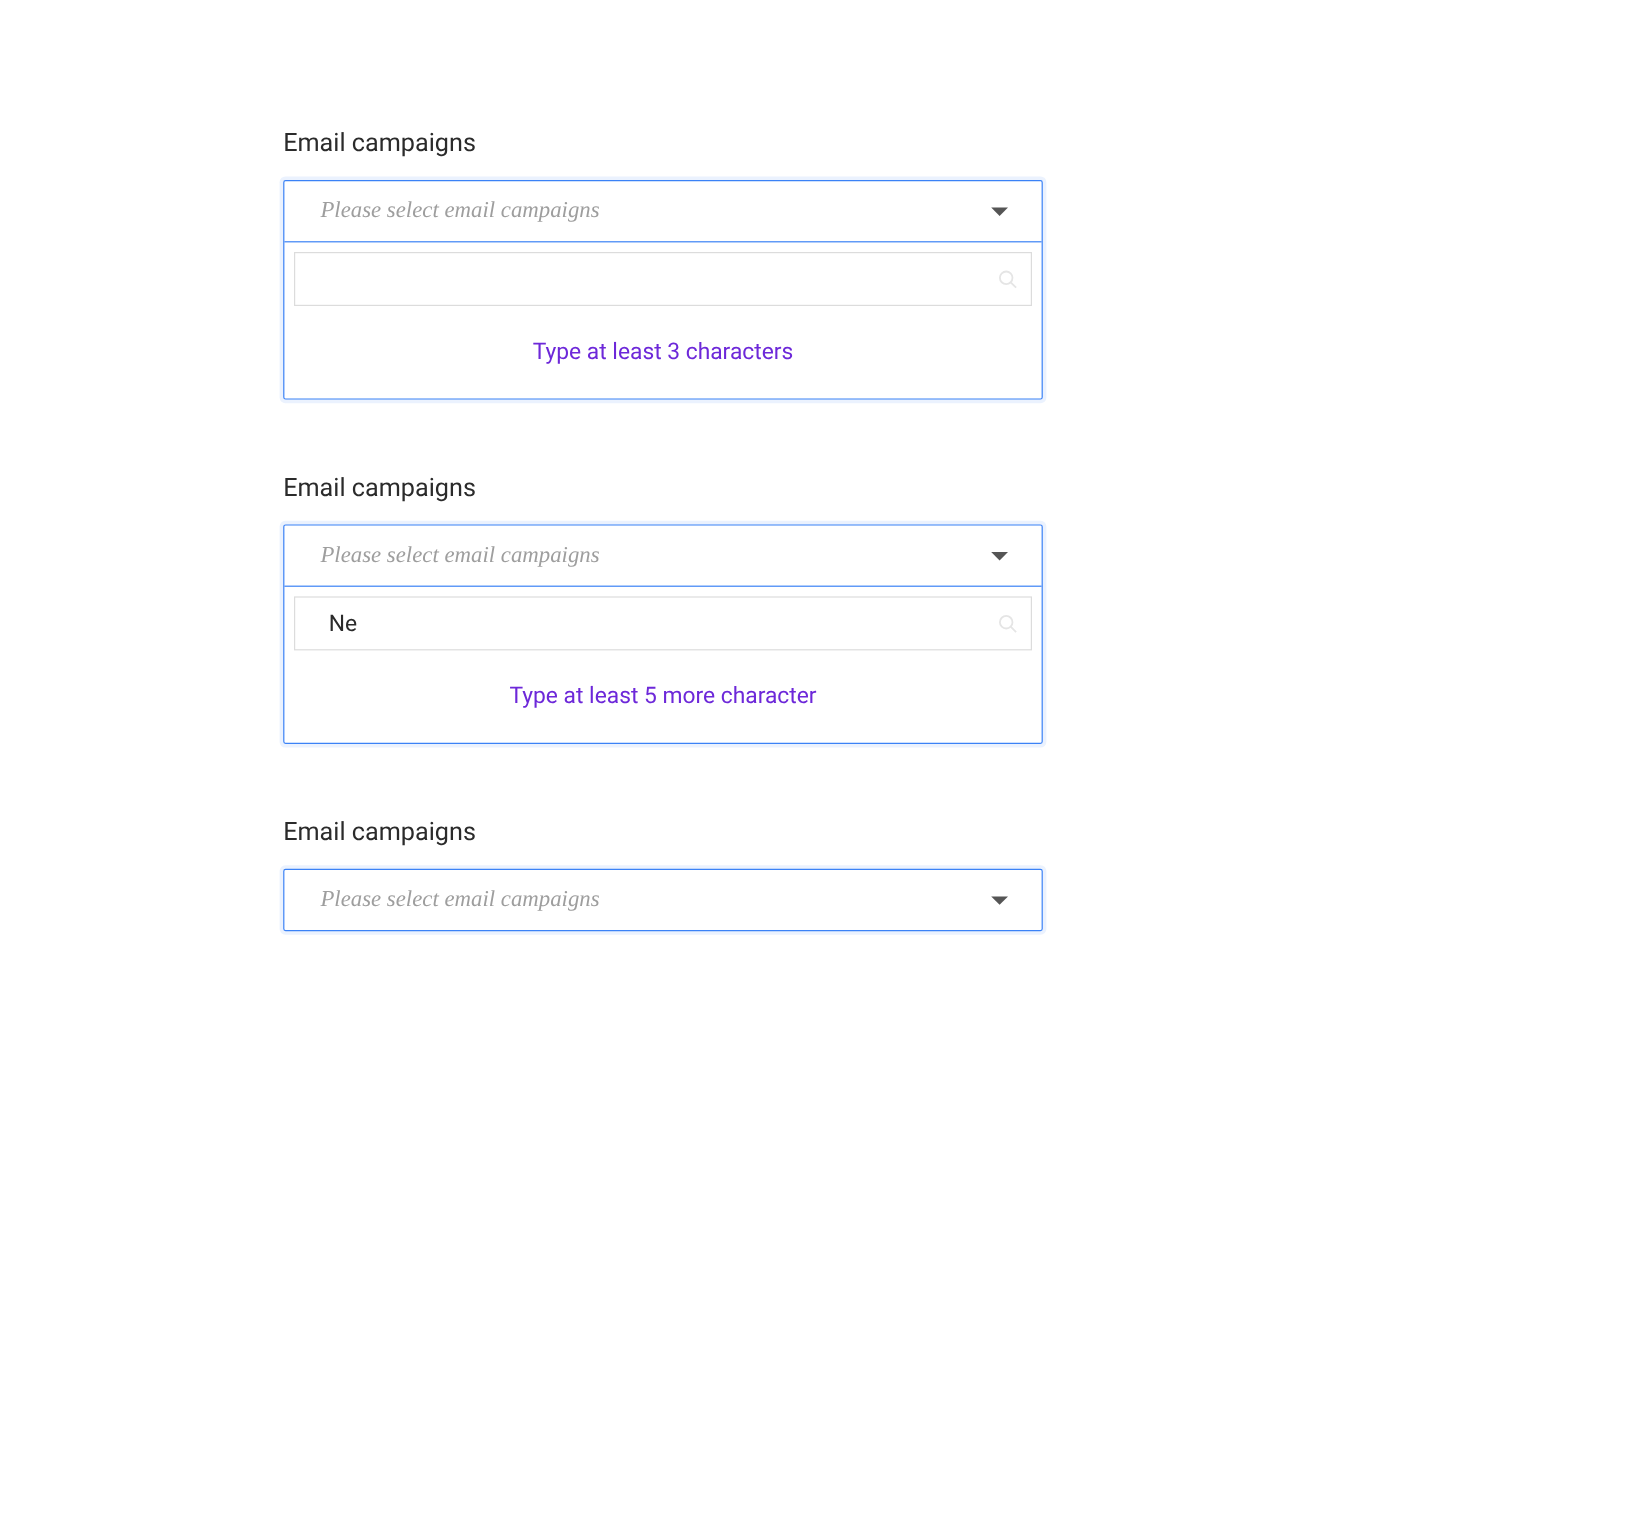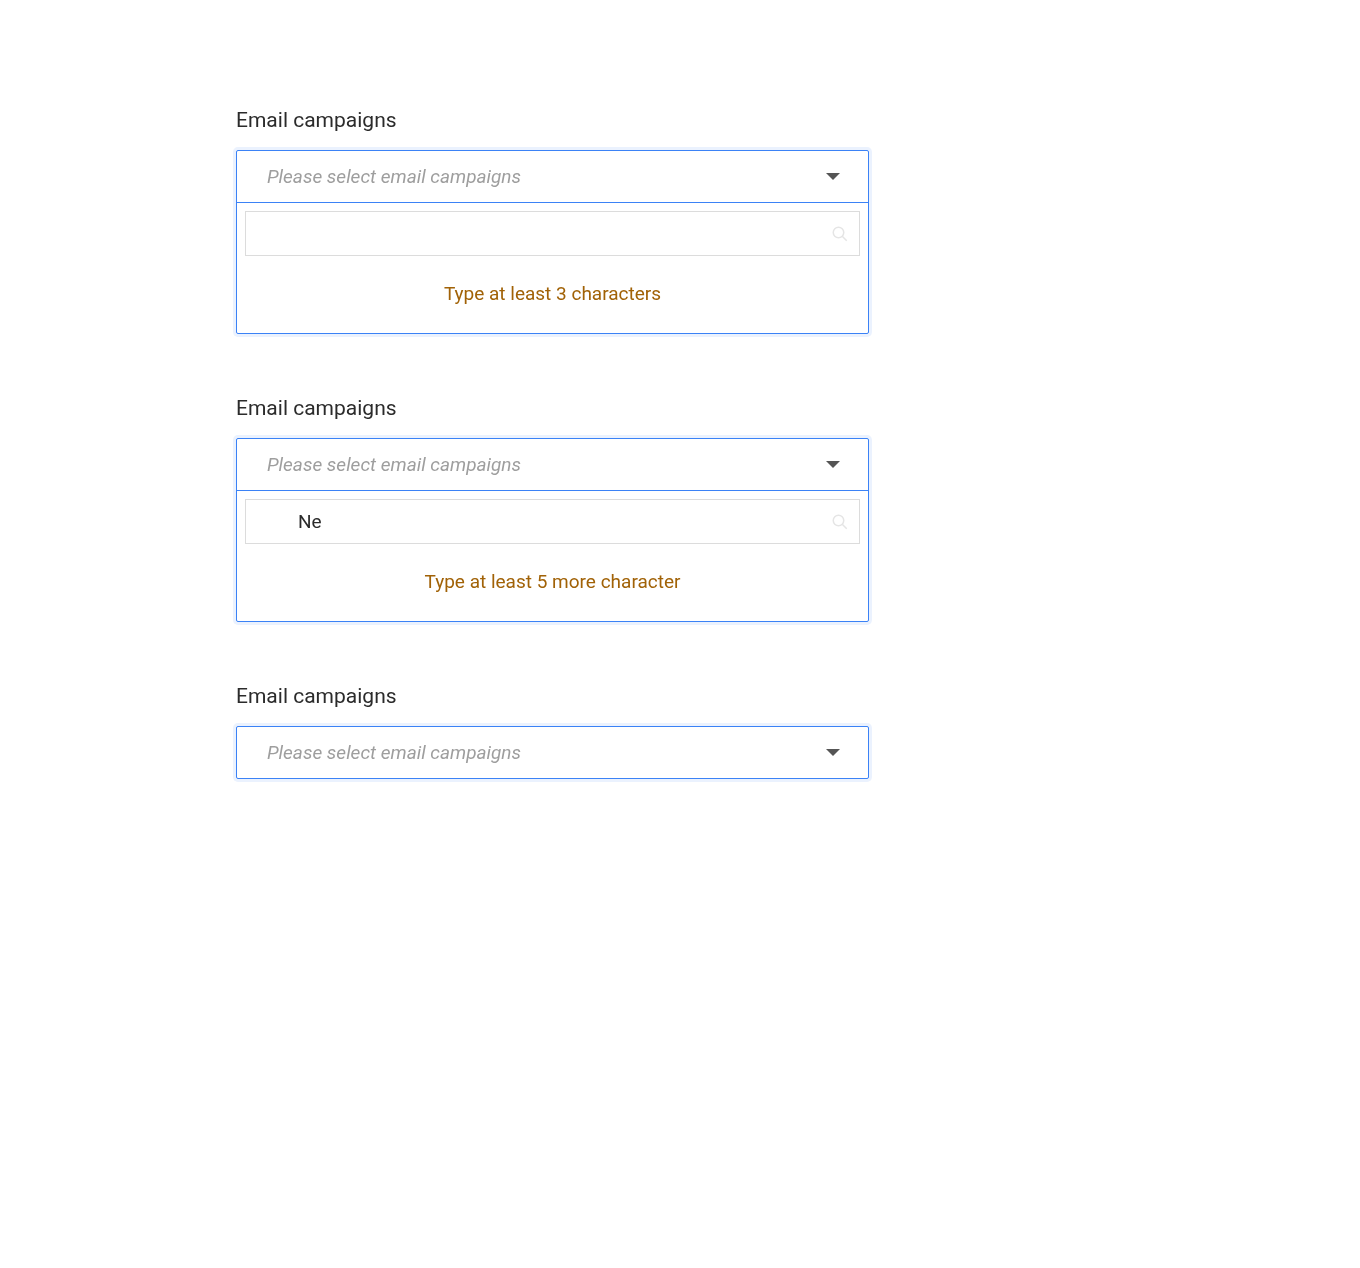--- a/index.html
+++ b/index.html
@@ -34,20 +34,21 @@
       background: #ffffff;
       box-shadow: 0 0 0 3px rgba(59, 130, 246, 0.1);
     }
 
     .select-header {
       display: flex;
       align-items: center;
       justify-content: space-between;
       padding: 14px 20px 14px 30px;
       cursor: pointer;
+      font-family: Liberation Serif, serif;
     }
 
     .select-placeholder {
       font-size: 19px;
       color: #9e9e9e;
       font-style: italic;
     }
 
     .caret {
       width: 0;
@@ -62,21 +63,20 @@
       border-top: 1px solid #3b82f6;
       padding: 8px;
     }
 
     .search-input-wrap {
       position: relative;
       border: 1px solid #dcdcdc;
       background: #ffffff;
       display: flex;
       align-items: flex-end;
-      padding-left: 24px;
     }
 
     .search-input {
       flex: 1;
       border: none;
       outline: none;
       padding: 10px 30px 10px 28px;
       font-size: 19px;
       color: #2b2b2b;
       background: transparent;
@@ -98,21 +98,21 @@
       height: 18px;
       stroke: #e5e5e5;
       fill: none;
       stroke-width: 2;
     }
 
     .hint-text {
       text-align: center;
       padding: 26px 0 20px 0;
       font-size: 19px;
-      color: #a16207;
+      color: #6d28d9;
     }
   </style>
 </head>
 <body>
 
 <div class="field-group">
   <div class="field-label">Email campaigns</div>
   <div class="select-box">
     <div class="select-header">
       <span class="select-placeholder">Please select email campaigns</span>

